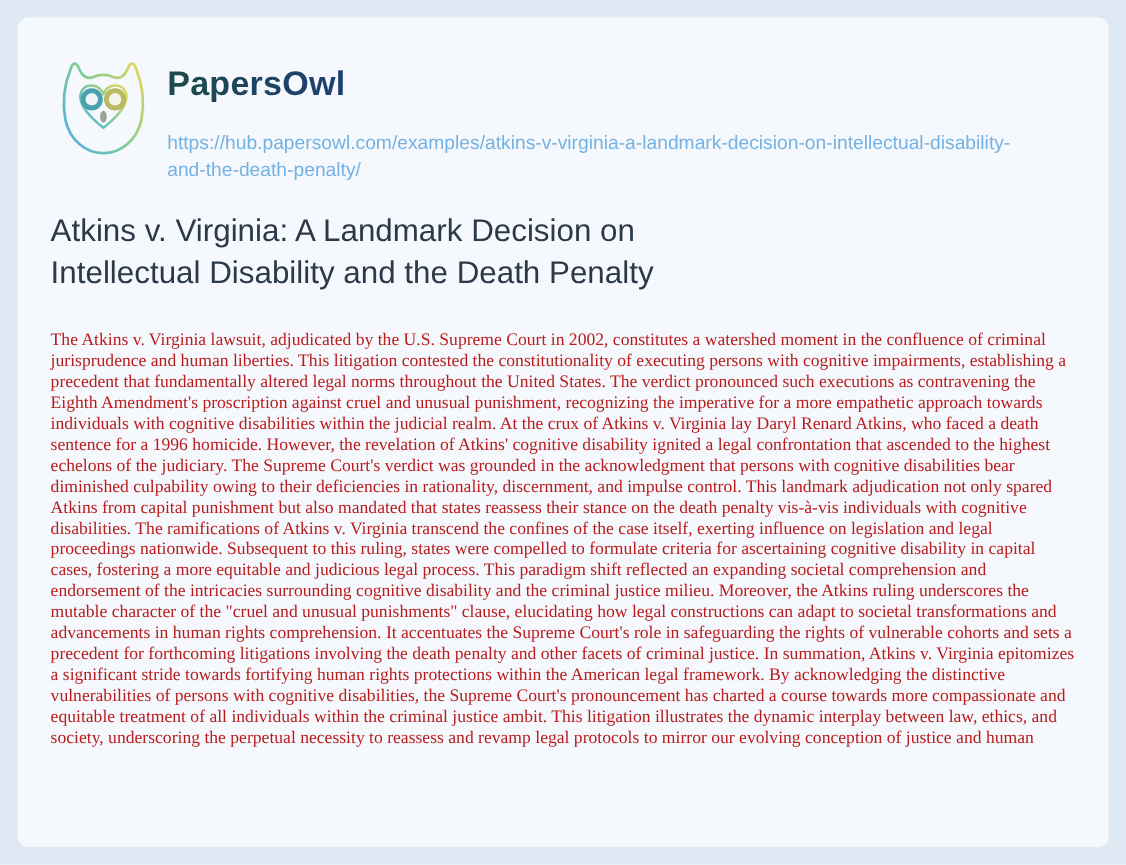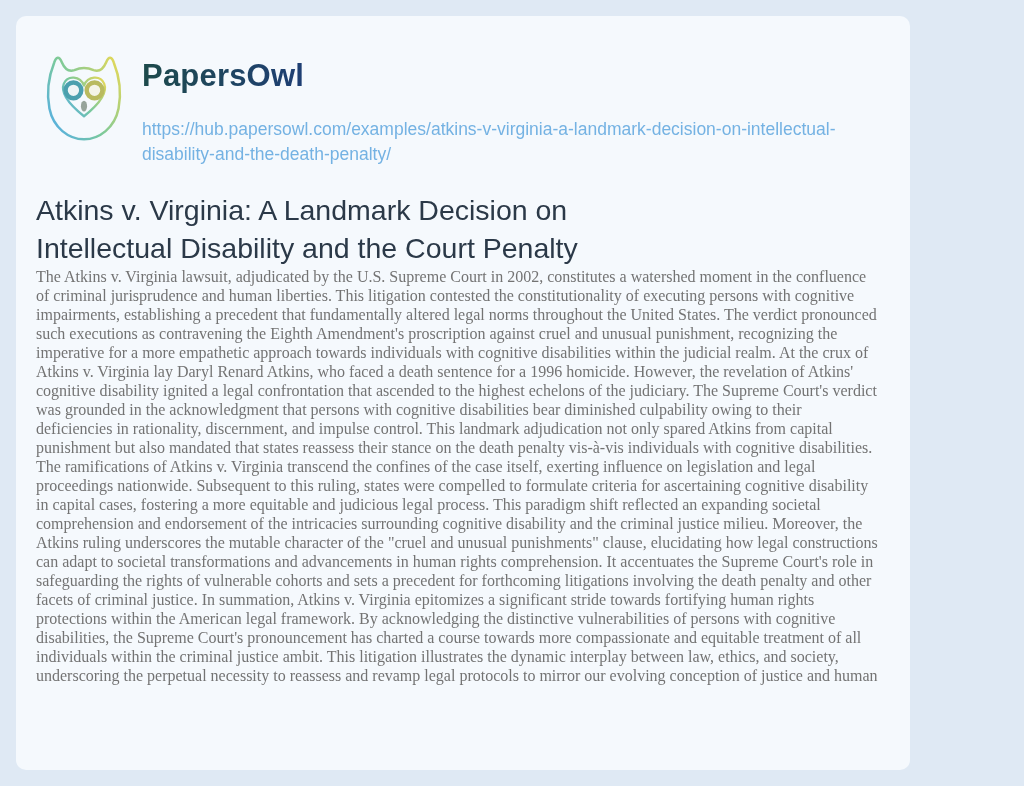--- a/index.html
+++ b/index.html
@@ -7,24 +7,24 @@
   html, body { width: 1024px; height: 786px; }
   body {
     background: #dfe9f4;
     font-family: "Liberation Sans", sans-serif;
     position: relative;
     overflow: hidden;
   }
   .card {
     position: absolute;
     left: 16px; top: 16px;
-    width: 894px; height: 754px;
+    width: 992px; height: 754px;
     background: #f5f9fd;
     border-radius: 10px;
-    padding: 40px 30px 30px 20px;
+    padding: 40px 30px 30px 30px;
   }
   .header {
     display: flex;
     align-items: flex-start;
     gap: 10px;
   }
   .logo-icon {
     width: 96px; height: 96px;
     flex: none;
     margin-top: -6px;
@@ -53,25 +53,25 @@
   }
   .page-title {
     margin-top: 24px;
     font-size: 28.5px;
     line-height: 38px;
     font-weight: 400;
     color: #2b3948;
     max-width: 640px;
   }
   .essay-body {
-    margin-top: 0;
+    margin-top: 33px;
     font-family: "Liberation Serif", serif;
     font-size: 16px;
     line-height: 19px;
-    color: #737373;
+    color: #b91c1c;
     max-width: 934px;
     text-align: left;
   }
 </style>
 </head>
 <body>
 
 <div class="card">
 
   <header class="header">
@@ -95,17 +95,17 @@
 
         <ellipse cx="50" cy="58.5" rx="3.2" ry="5.6" fill="#97a49b"></ellipse>
       </svg>
     </div>
     <div class="header-text">
       <div class="brand-title">PapersOwl</div>
       <a class="source-url" href="#">https://hub.papersowl.com/examples/atkins-v-virginia-a-landmark-decision-on-intellectual-disability-and-the-death-penalty/</a>
     </div>
   </header>
 
-  <h1 class="page-title">Atkins v. Virginia: A Landmark Decision on Intellectual Disability and the Court Penalty</h1>
+  <h1 class="page-title">Atkins v. Virginia: A Landmark Decision on Intellectual Disability and the Death Penalty</h1>
 
   <p class="essay-body">The Atkins v. Virginia lawsuit, adjudicated by the U.S. Supreme Court in 2002, constitutes a watershed moment in the confluence of criminal jurisprudence and human liberties. This litigation contested the constitutionality of executing persons with cognitive impairments, establishing a precedent that fundamentally altered legal norms throughout the United States. The verdict pronounced such executions as contravening the Eighth Amendment's proscription against cruel and unusual punishment, recognizing the imperative for a more empathetic approach towards individuals with cognitive disabilities within the judicial realm. At the crux of Atkins v. Virginia lay Daryl Renard Atkins, who faced a death sentence for a 1996 homicide. However, the revelation of Atkins' cognitive disability ignited a legal confrontation that ascended to the highest echelons of the judiciary. The Supreme Court's verdict was grounded in the acknowledgment that persons with cognitive disabilities bear diminished culpability owing to their deficiencies in rationality, discernment, and impulse control. This landmark adjudication not only spared Atkins from capital punishment but also mandated that states reassess their stance on the death penalty vis-à-vis individuals with cognitive disabilities. The ramifications of Atkins v. Virginia transcend the confines of the case itself, exerting influence on legislation and legal proceedings nationwide. Subsequent to this ruling, states were compelled to formulate criteria for ascertaining cognitive disability in capital cases, fostering a more equitable and judicious legal process. This paradigm shift reflected an expanding societal comprehension and endorsement of the intricacies surrounding cognitive disability and the criminal justice milieu. Moreover, the Atkins ruling underscores the mutable character of the "cruel and unusual punishments" clause, elucidating how legal constructions can adapt to societal transformations and advancements in human rights comprehension. It accentuates the Supreme Court's role in safeguarding the rights of vulnerable cohorts and sets a precedent for forthcoming litigations involving the death penalty and other facets of criminal justice. In summation, Atkins v. Virginia epitomizes a significant stride towards fortifying human rights protections within the American legal framework. By acknowledging the distinctive vulnerabilities of persons with cognitive disabilities, the Supreme Court's pronouncement has charted a course towards more compassionate and equitable treatment of all individuals within the criminal justice ambit. This litigation illustrates the dynamic interplay between law, ethics, and society, underscoring the perpetual necessity to reassess and revamp legal protocols to mirror our evolving conception of justice and human</p>
 
 </div>
 
 </body></html>

